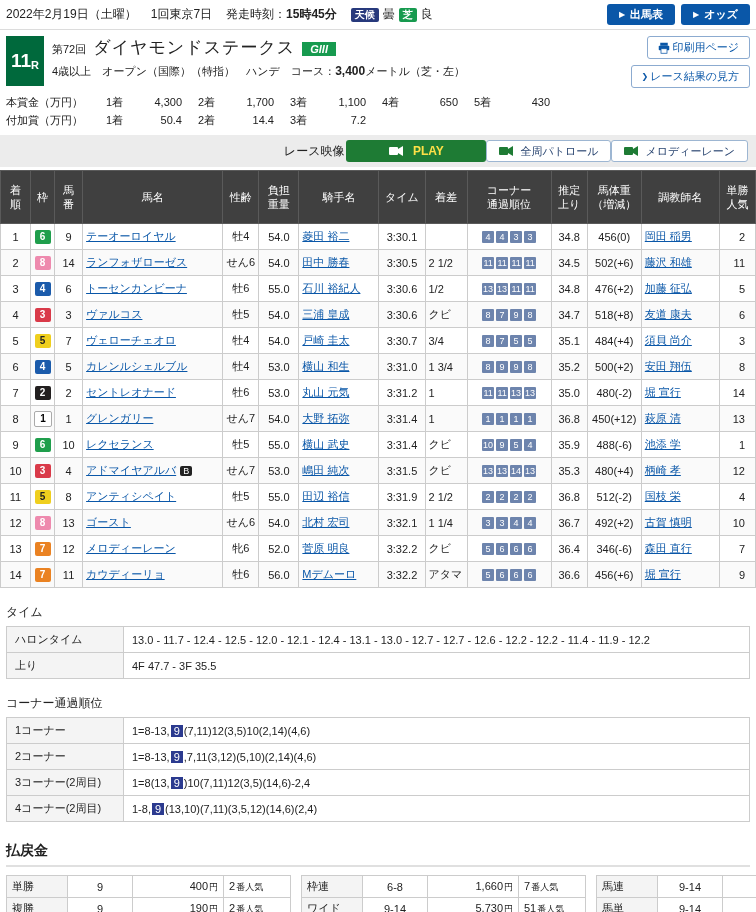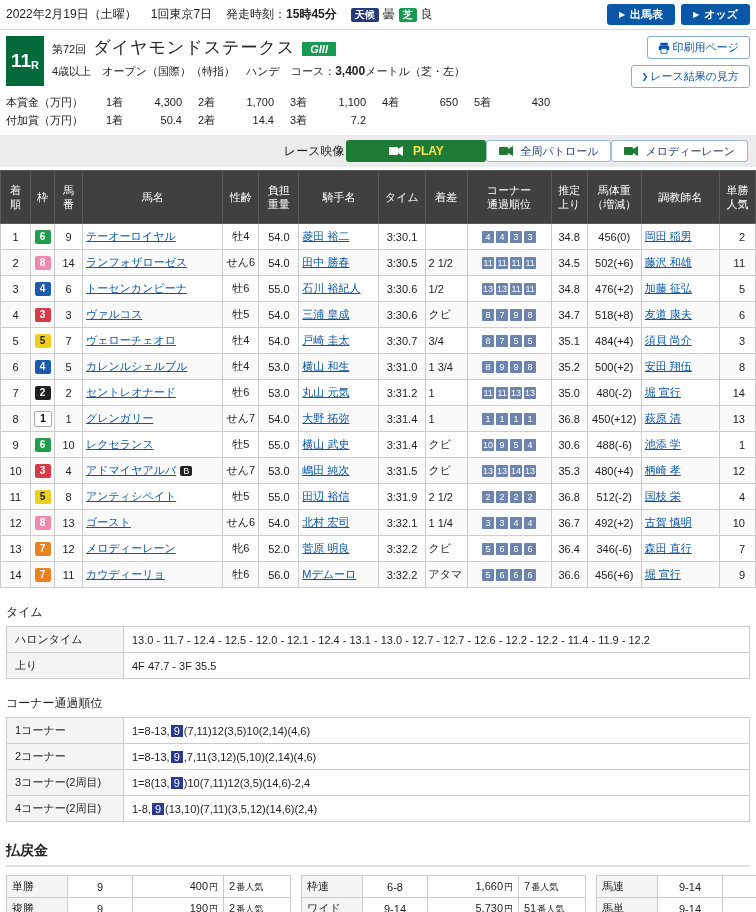--- a/index.html
+++ b/index.html
@@ -367,21 +367,21 @@
         <td class="c">9</td>
         <td class="c"><span class="frame f6">6</span></td>
         <td class="c">10</td>
         <td class="l"><a class="lnk">レクセランス</a></td>
         <td class="c">牡5</td>
         <td class="c">55.0</td>
         <td class="l"><a class="lnk">横山 武史</a></td>
         <td class="c">3:31.4</td>
         <td class="l">クビ</td>
         <td class="c passes"><span class="pass">10</span><span class="pass">9</span><span class="pass">5</span><span class="pass">4</span></td>
-        <td class="c">30.6</td>
+        <td class="c">35.9</td>
         <td class="c">488(-6)</td>
         <td class="l"><a class="lnk">池添 学</a></td>
         <td class="r">1</td>
       </tr>
 
       <tr>
         <td class="c">10</td>
         <td class="c"><span class="frame f3">3</span></td>
         <td class="c">4</td>
         <td class="l"><a class="lnk">アドマイヤアルバ</a><span class="bbadge">B</span></td>

